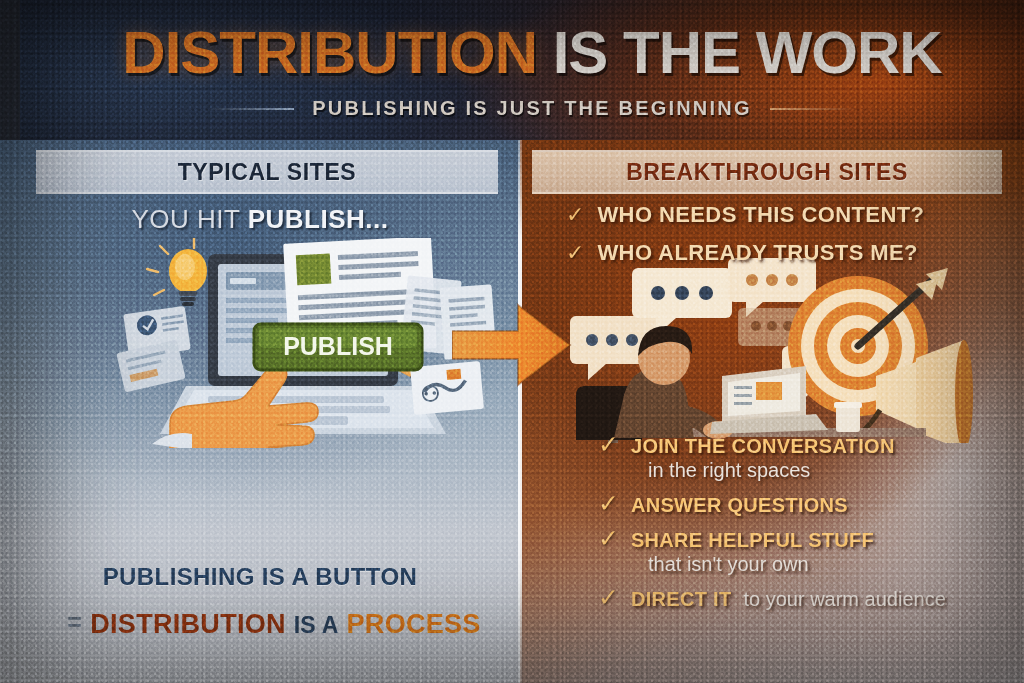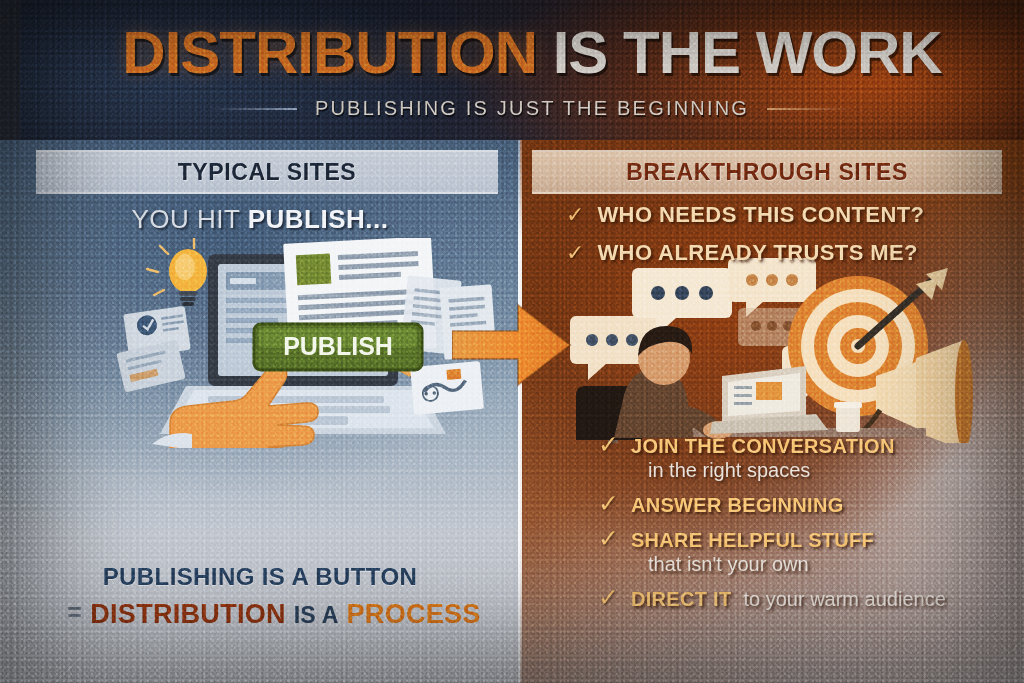--- a/index.html
+++ b/index.html
@@ -53,21 +53,21 @@
   .t-white{color:#efeae4;text-shadow:2px 3px 0 rgba(0,0,0,.55);}
 
   .subwrap{
     position:absolute;left:0;right:0;top:97px;
     display:flex;align-items:center;justify-content:center;gap:18px;
   }
   .subline{height:2px;width:86px;}
   .subline.l{background:linear-gradient(90deg,rgba(170,190,215,0),rgba(170,190,215,.85));}
   .subline.r{background:linear-gradient(90deg,rgba(226,180,130,.85),rgba(226,180,130,0));}
   .subtitle{
-    font-size:20px;font-weight:normal;letter-spacing:2.2px;color:#ddd6ce;
+    font-size:20px;font-weight:bold;letter-spacing:2.2px;color:#ddd6ce;
     text-shadow:1px 2px 0 rgba(0,0,0,.6);white-space:nowrap;
   }
 
   
   .panels{position:absolute;left:0;top:140px;width:1024px;height:543px;z-index:5;}
   .panel{position:absolute;top:0;height:543px;overflow:hidden;}
   .panel.left{left:0;width:520px;
     background:
       radial-gradient(ellipse 80% 60% at 45% 18%, rgba(62,88,120,.75) 0%, rgba(90,112,140,.25) 55%, rgba(255,255,255,0) 80%),
       linear-gradient(180deg,#4a637f 0%,#6e879f 22%,#9fb0c0 48%,#c7ccd4 72%,#cdd0d6 100%);
@@ -108,21 +108,21 @@
   .lead-left b{color:#f2f4f7;}
 
   .nothing{
     position:absolute;left:0;width:520px;top:297px;text-align:center;
     font-size:27px;font-weight:bold;letter-spacing:.6px;color:#e6e9ee;
     text-shadow:2px 2px 3px rgba(25,40,60,.75);
   }
 
   .eqwrap{position:absolute;left:0;width:520px;top:402px;text-align:center;}
   .eq1{font-size:24px;font-weight:bold;letter-spacing:.4px;color:#2b4666;text-shadow:0 1px 0 rgba(255,255,255,.55);margin-top:21px;}
-  .eq2{margin-top:7px;font-size:27px;font-weight:bold;letter-spacing:.3px;white-space:nowrap;padding-left:28px;}
+  .eq2{margin-top:17px;font-size:27px;font-weight:bold;letter-spacing:.3px;white-space:nowrap;padding-left:28px;}
   .eqsign{display:inline-block;color:#6f7c8c;margin-right:8px;font-size:25px;vertical-align:2px;}
   .eq-dark{color:#9c3a14;}
   .eq-mid{color:#2f4763;font-size:23px;}
   .eq-orange{color:#e0801f;}
 
   
   .q-list{position:absolute;left:46px;top:62px;width:430px;}
   .q-item{display:flex;align-items:center;gap:13px;margin-bottom:12px;}
   .q-check{color:#f0c079;font-size:22px;font-weight:bold;line-height:1;text-shadow:1px 1px 2px rgba(50,20,0,.7);}
   .q-text{font-size:22px;font-weight:bold;letter-spacing:.4px;color:#f4dcb5;
@@ -400,21 +400,21 @@
           <div class="a-row">
             <span class="a-check">✓</span>
             <span class="a-head">JOIN THE CONVERSATION</span>
             <span class="a-tail"></span>
           </div>
           <div class="a-sub">in the right spaces</div>
         </div>
         <div class="a-item">
           <div class="a-row">
             <span class="a-check">✓</span>
-            <span class="a-head">ANSWER BEGINNING</span>
+            <span class="a-head">ANSWER QUESTIONS</span>
             <span class="a-tail"></span>
           </div>
         </div>
         <div class="a-item">
           <div class="a-row">
             <span class="a-check">✓</span>
             <span class="a-head">SHARE HELPFUL STUFF</span>
             <span class="a-tail"></span>
           </div>
           <div class="a-sub">that isn't your own</div>

